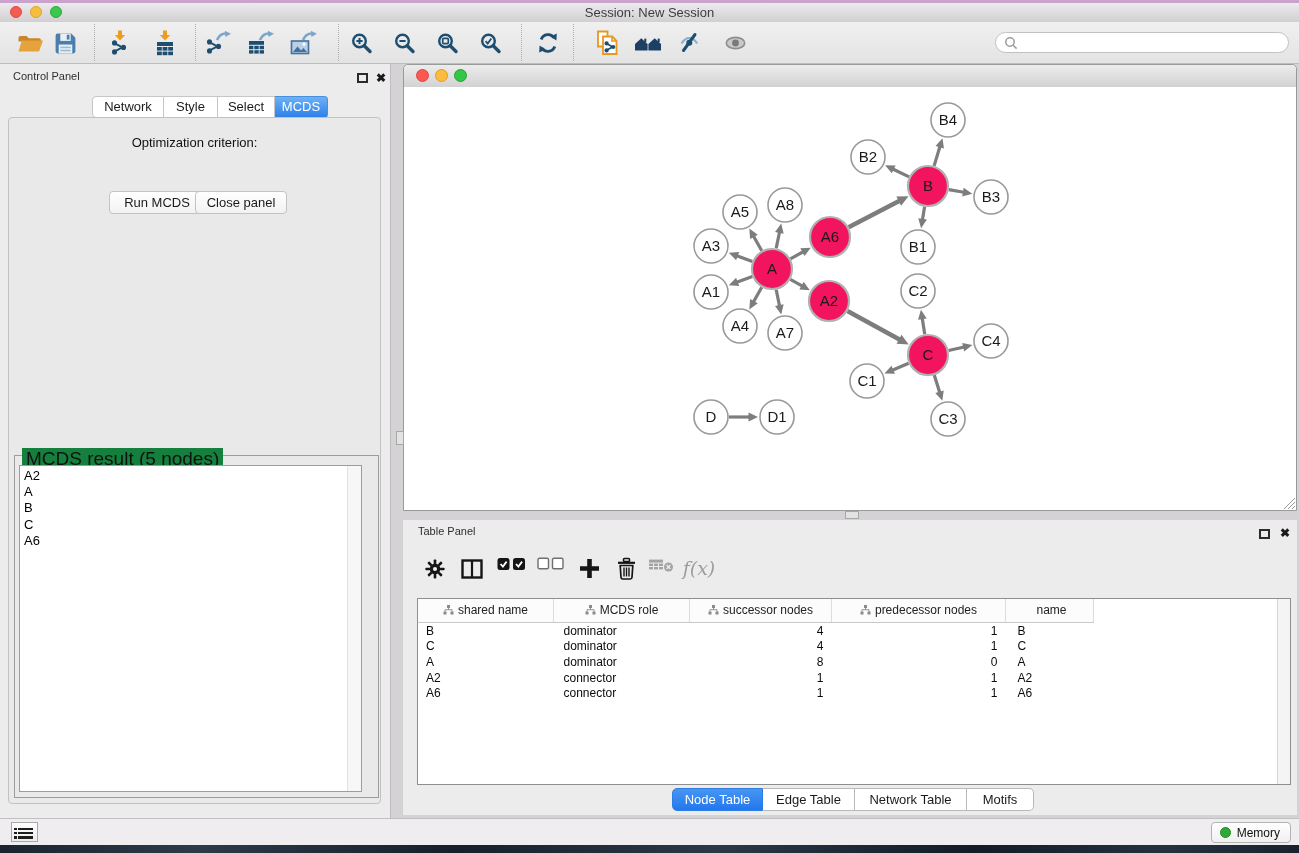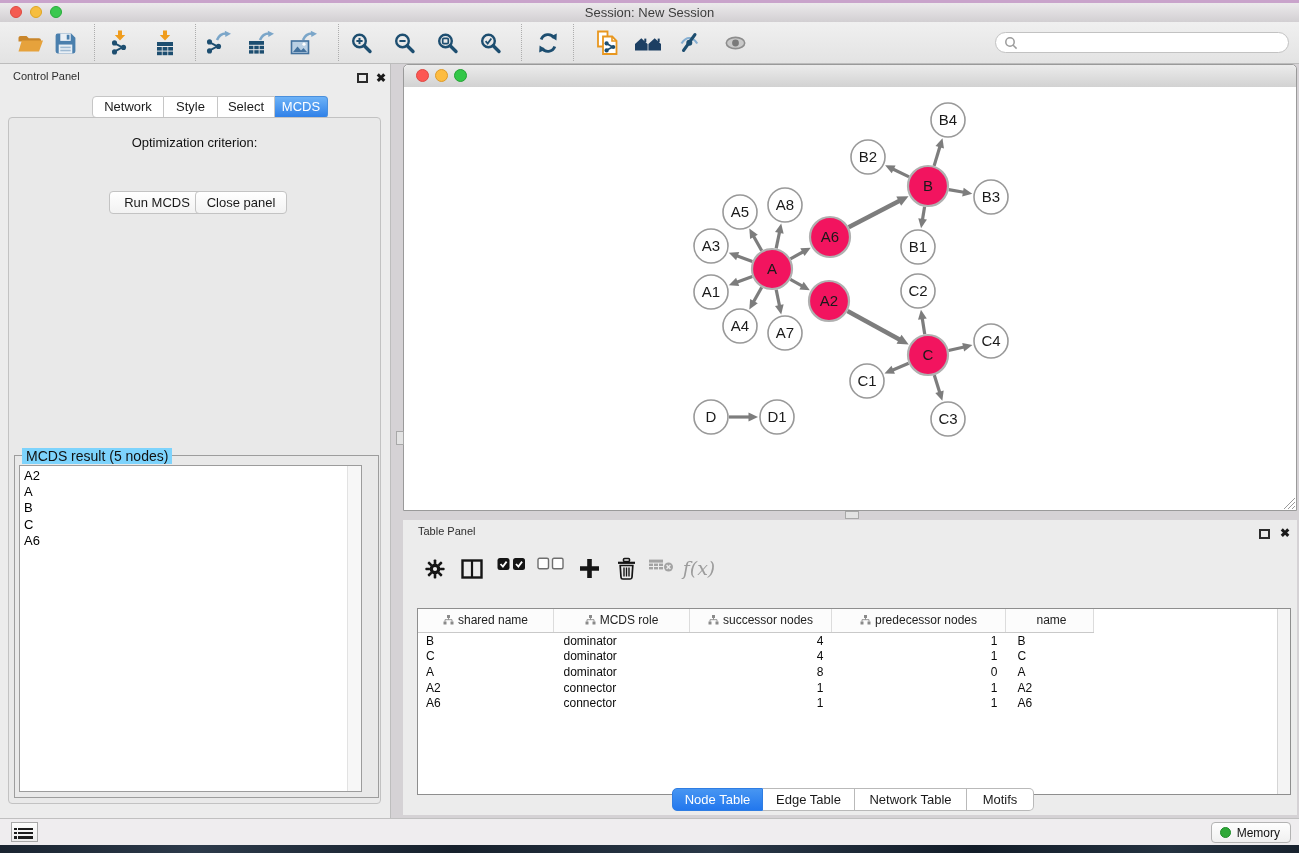--- a/index.html
+++ b/index.html
@@ -38,21 +38,21 @@
   #cp-body{position:absolute;left:8px;top:53px;width:373px;height:687px;background:#e9e9e9;border:1px solid #c2c2c2;border-radius:4px;box-sizing:border-box;}
   #opt-label{position:absolute;left:0;top:17px;width:100%;text-align:center;font-size:13px;color:#111;}
   #criterion-select{position:absolute;left:35px;top:39px;width:313px;height:23px;box-sizing:border-box;background:#fff;border:1px solid #b9b9b9;border-radius:4px;font-size:13px;line-height:21px;padding-left:8px;color:#111;}
   #stepper{position:absolute;right:1px;top:1px;width:19px;height:19px;border-radius:3px;background:linear-gradient(#6cb1f8,#2e7de6);display:flex;flex-direction:column;align-items:center;justify-content:center;gap:2px;}
   .arr-up{width:0;height:0;border-left:4px solid transparent;border-right:4px solid transparent;border-bottom:4px solid #fff;}
   .arr-dn{width:0;height:0;border-left:4px solid transparent;border-right:4px solid transparent;border-top:4px solid #fff;}
   .mac-btn{position:absolute;top:73px;height:23px;box-sizing:border-box;background:linear-gradient(#ffffff,#f2f2f2);border:1px solid #c3c3c3;border-radius:4px;font-size:13px;color:#1a1a1a;text-align:center;line-height:21px;}
   #run-btn{left:84px;width:96px;margin-left:16px;}
   #closep-btn{left:186px;width:92px;}
   #result-group{position:absolute;left:5px;top:337px;width:365px;height:343px;border:1px solid #9d9d9d;box-sizing:border-box;}
-  #result-legend{position:absolute;left:7px;top:-8px;background:#7dd3fc;padding:0 4px;font-size:14px;color:#111;}
+  #result-legend{position:absolute;left:7px;top:-8px;background:#15803d;padding:0 4px;font-size:19px;color:#111;}
   #result-list{position:absolute;left:4px;top:9px;right:16px;bottom:5px;background:#fff;border:1px solid #9c9c9c;overflow:hidden;}
   #result-track{position:absolute;right:0;top:0;bottom:0;width:13px;background:#f7f7f7;border-left:1px solid #e2e2e2;}
   .mcds-item{font-size:13px;line-height:16.2px;padding-left:4px;color:#000;}
   #result-items{padding-top:2px;}
 
   
   #net-window{position:absolute;left:403px;top:0;width:894px;height:447px;box-sizing:border-box;background:#fff;border:1px solid #9a9a9a;border-radius:5px 5px 0 0;}
   #net-titlebar{position:absolute;left:0;top:0;width:100%;height:22px;background:linear-gradient(#ececec,#d2d2d2);border-bottom:1px solid #aaa;border-radius:5px 5px 0 0;}
   .ntl{position:absolute;top:4px;width:13px;height:13px;border-radius:50%;box-sizing:border-box;}
   #ntl-r{left:12px;background:#fc5753;border:1px solid #df4742;}
@@ -61,21 +61,21 @@
   #net-title{position:absolute;left:0;top:3px;width:100%;text-align:center;font-size:13px;color:#3c3c3c;}
   #net-canvas{position:absolute;left:0;top:22px;right:0;bottom:0;background:#fff;overflow:hidden;}
   #grip{position:absolute;right:1px;bottom:1px;}
   .splitter{position:absolute;background:#e3e3e3;border:1px solid #a8a8a8;box-sizing:border-box;}
   #splitter-left{left:396px;top:367px;width:8px;height:14px;}
   #splitter-bottom{left:845px;top:447px;width:14px;height:8px;}
 
   
   #table-panel{position:absolute;left:403px;top:456px;width:894px;height:295px;background:#ececec;}
   .tp-tool{position:absolute;display:flex;align-items:flex-start;justify-content:center;width:30px;height:30px;top:37px;}
-  #table-wrap{position:absolute;left:14px;top:88px;width:874px;height:187px;box-sizing:border-box;background:#fff;border:1px solid #8e8e8e;overflow:hidden;}
+  #table-wrap{position:absolute;left:14px;top:78px;width:874px;height:187px;box-sizing:border-box;background:#fff;border:1px solid #8e8e8e;overflow:hidden;}
   #table-track{position:absolute;right:0;top:0;bottom:0;width:12px;background:#f4f4f4;border-left:1px solid #d5d5d5;}
   table{border-collapse:collapse;table-layout:fixed;width:661px;}
   th{height:21px;background:#fcfcfc;border-right:1px solid #dcdcdc;border-bottom:1px solid #c9c9c9;font-weight:normal;font-size:12px;color:#222;}
   th .thlbl{vertical-align:1px;margin-left:4px;}
   td{font-size:12px;color:#0b0b0b;height:15.6px;padding:0;white-space:nowrap;overflow:hidden;}
   td.l8{padding-left:8px;} td.l10{padding-left:10px;} td.l12{padding-left:12px;}
   td.r{text-align:right;padding-right:8px;}
   #bottom-tabs{position:absolute;left:269px;top:268px;height:23px;display:flex;}
   .bt-tab{box-sizing:border-box;height:23px;line-height:21px;text-align:center;font-size:13px;color:#1a1a1a;background:#fff;border:1px solid #b9b9b9;border-left:none;}
   .bt-tab:first-child{border-left:1px solid #b9b9b9;border-radius:5px 0 0 5px;}

